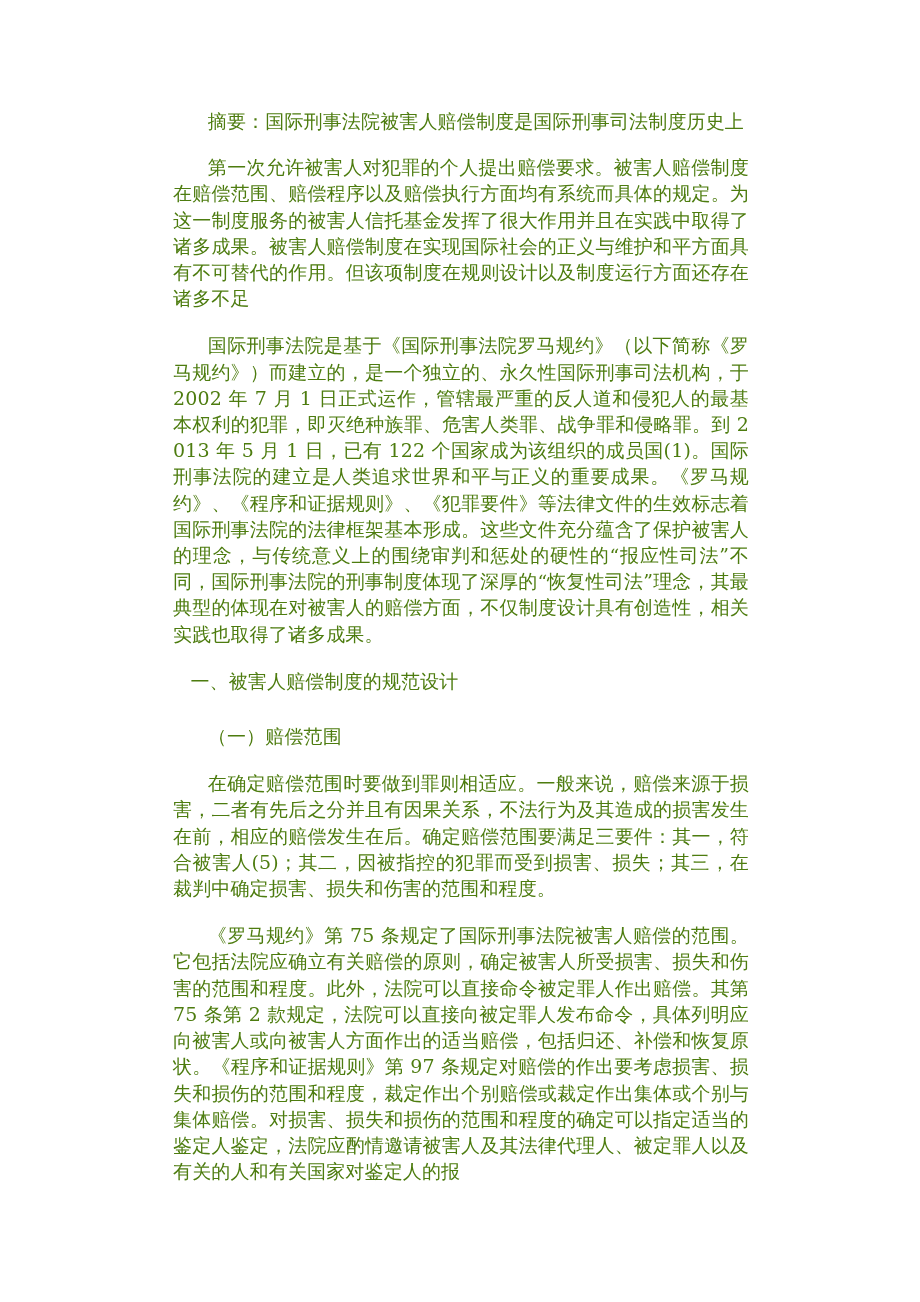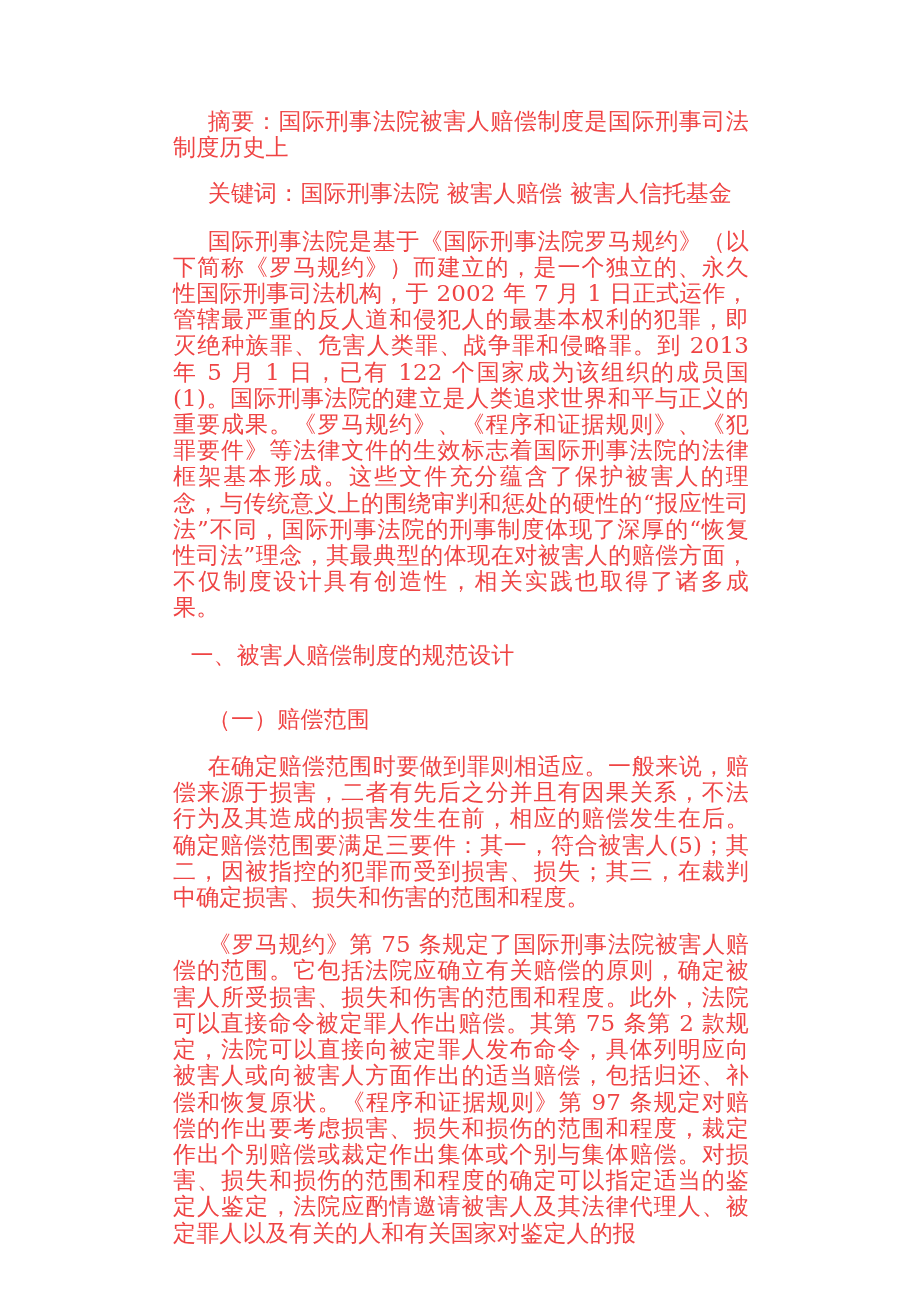--- a/index.html
+++ b/index.html
@@ -24,51 +24,51 @@
     height: 1302px;
     background: #ffffff;
   }
   .text-column {
     position: absolute;
     left: 173px;
     top: 108px;
     width: 576px;
   }
   .para {
-    font-size: 23px;
+    font-size: 19px;
     line-height: 26.2px;
     text-align: justify;
     text-justify: inter-ideograph;
     text-indent: 34.8px;
     margin: 0 0 21px 0;
     letter-spacing: 0.15px;
     word-break: break-all;
-    color: #ef4444;
+    color: #4d7c0f;
   }
   .para.tight {
     margin-bottom: 20px;
   }
   .para.heading-1 {
     text-indent: 17.4px;
-    margin-bottom: 38px;
+    margin-bottom: 29px;
   }
   .para.heading-2 {
     text-indent: 34.8px;
   }
 </style>
 </head>
 <body>
 
 <div class="page">
   <div class="text-column">
 
     <p class="para tight">摘要：国际刑事法院被害人赔偿制度是国际刑事司法制度历史上</p>
 
+    <p class="para">第一次允许被害人对犯罪的个人提出赔偿要求。被害人赔偿制度在赔偿范围、赔偿程序以及赔偿执行方面均有系统而具体的规定。为这一制度服务的被害人信托基金发挥了很大作用并且在实践中取得了诸多成果。被害人赔偿制度在实现国际社会的正义与维护和平方面具有不可替代的作用。但该项制度在规则设计以及制度运行方面还存在诸多不足</p>
 
-    <p class="para">关键词：国际刑事法院  被害人赔偿  被害人信托基金</p>
 
     <p class="para">国际刑事法院是基于《国际刑事法院罗马规约》（以下简称《罗马规约》）而建立的，是一个独立的、永久性国际刑事司法机构，于 2002 年 7 月 1 日正式运作，管辖最严重的反人道和侵犯人的最基本权利的犯罪，即灭绝种族罪、危害人类罪、战争罪和侵略罪。到 2013 年 5 月 1 日，已有 122 个国家成为该组织的成员国(1)。国际刑事法院的建立是人类追求世界和平与正义的重要成果。《罗马规约》、《程序和证据规则》、《犯罪要件》等法律文件的生效标志着国际刑事法院的法律框架基本形成。这些文件充分蕴含了保护被害人的理念，与传统意义上的围绕审判和惩处的硬性的“报应性司法”不同，国际刑事法院的刑事制度体现了深厚的“恢复性司法”理念，其最典型的体现在对被害人的赔偿方面，不仅制度设计具有创造性，相关实践也取得了诸多成果。</p>
 
     <p class="para heading-1">一、被害人赔偿制度的规范设计</p>
 
 
     <p class="para heading-2">（一）赔偿范围</p>
 
     <p class="para">在确定赔偿范围时要做到罪则相适应。一般来说，赔偿来源于损害，二者有先后之分并且有因果关系，不法行为及其造成的损害发生在前，相应的赔偿发生在后。确定赔偿范围要满足三要件：其一，符合被害人(5)；其二，因被指控的犯罪而受到损害、损失；其三，在裁判中确定损害、损失和伤害的范围和程度。</p>
 

